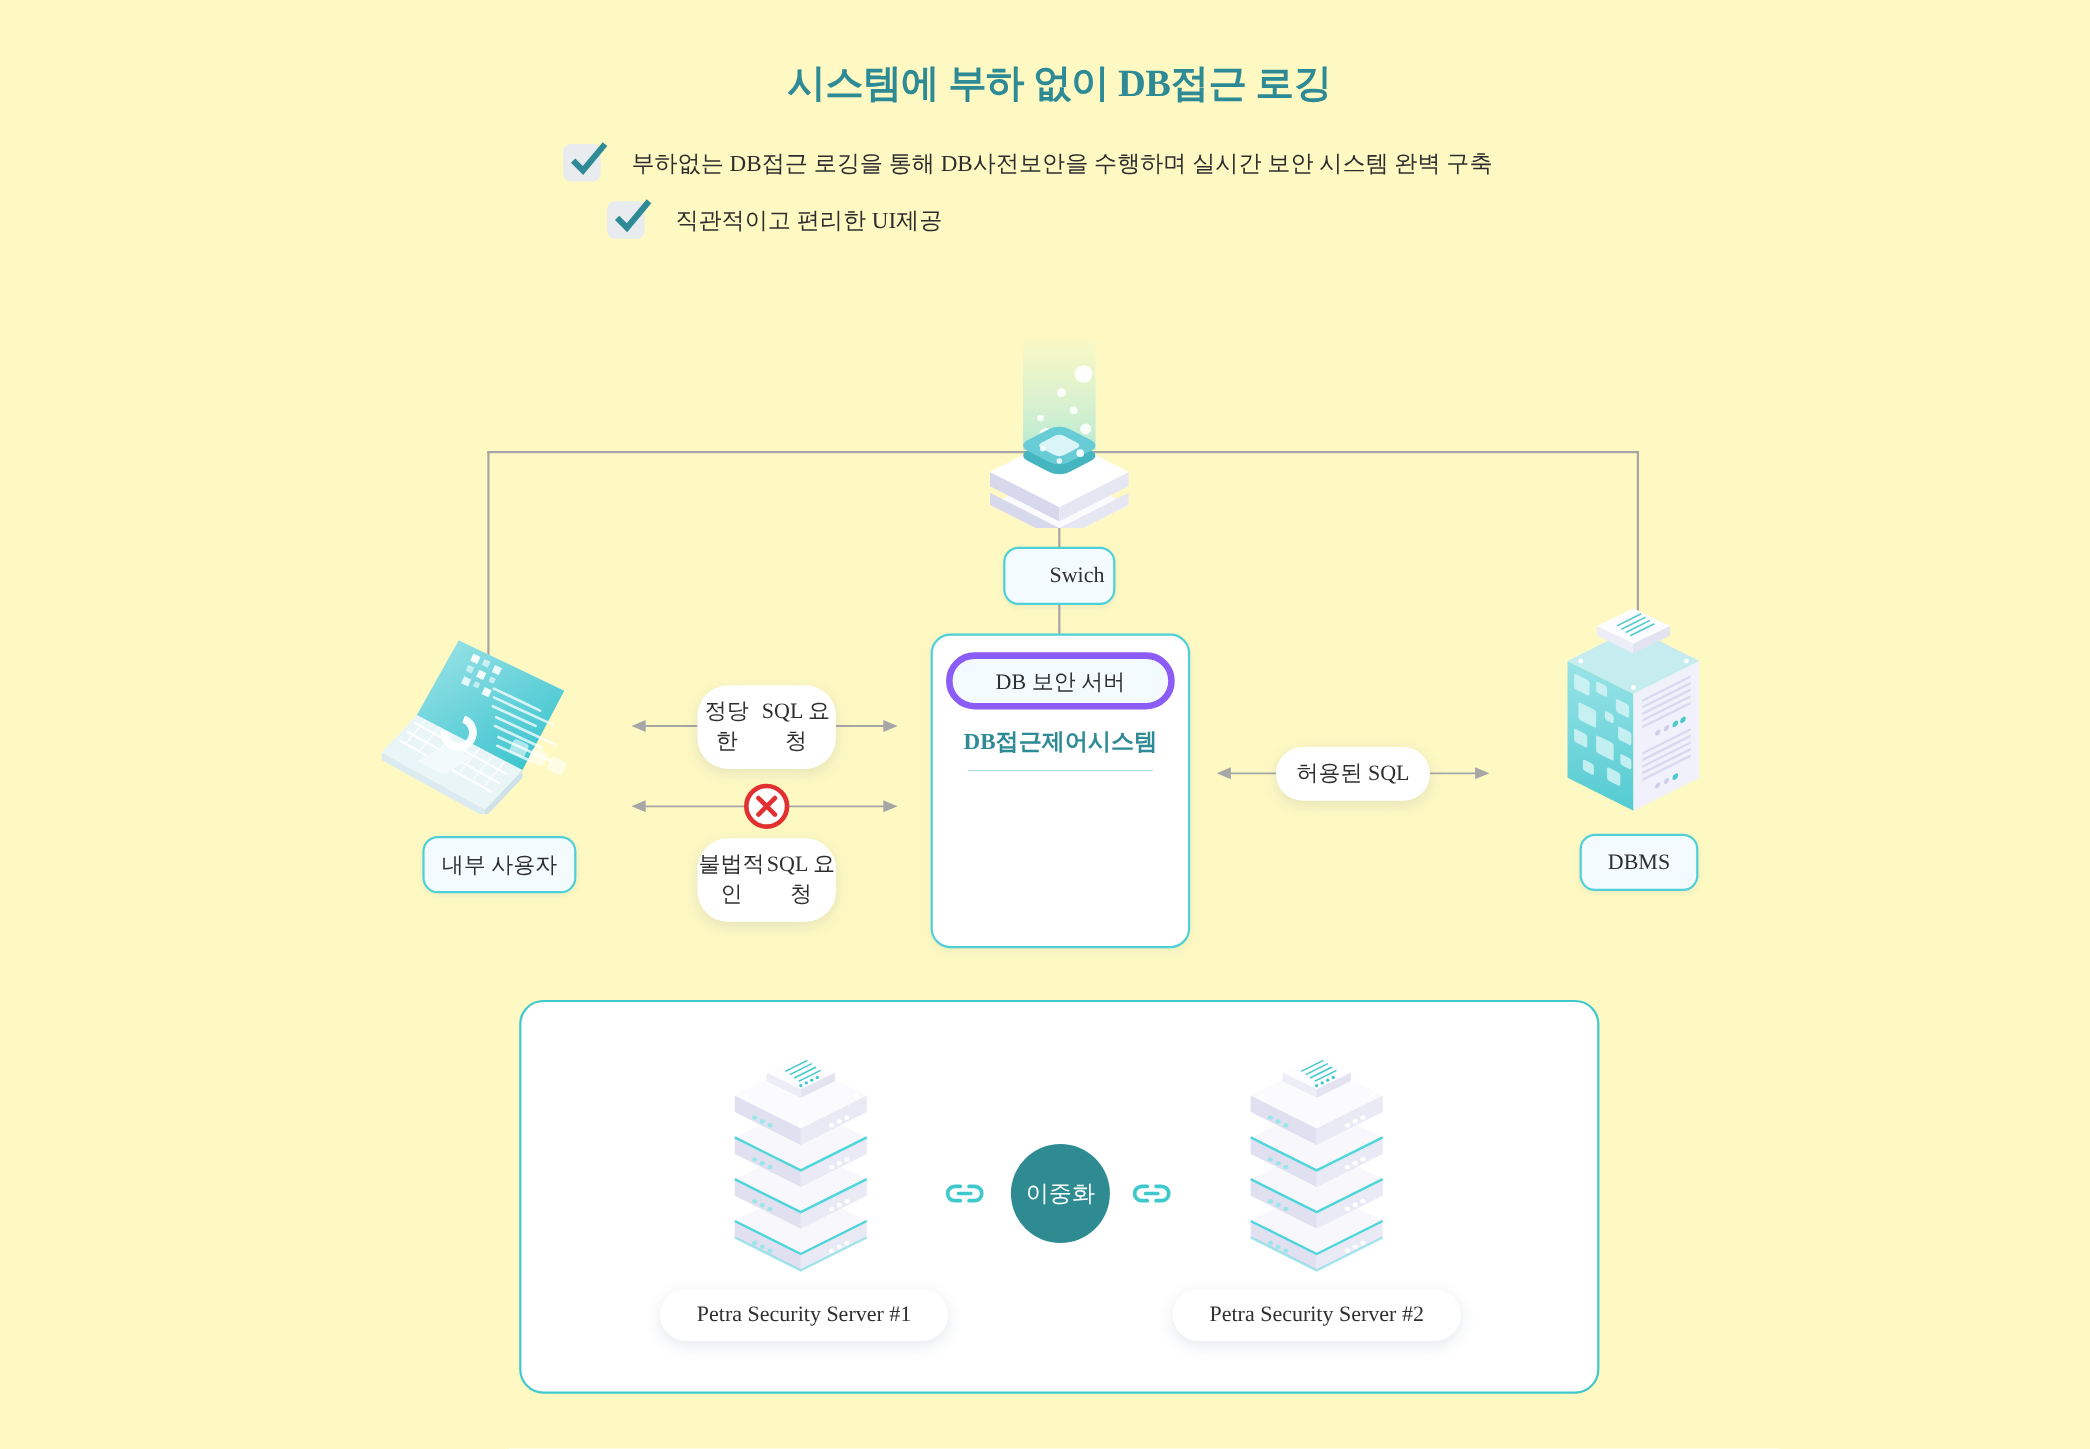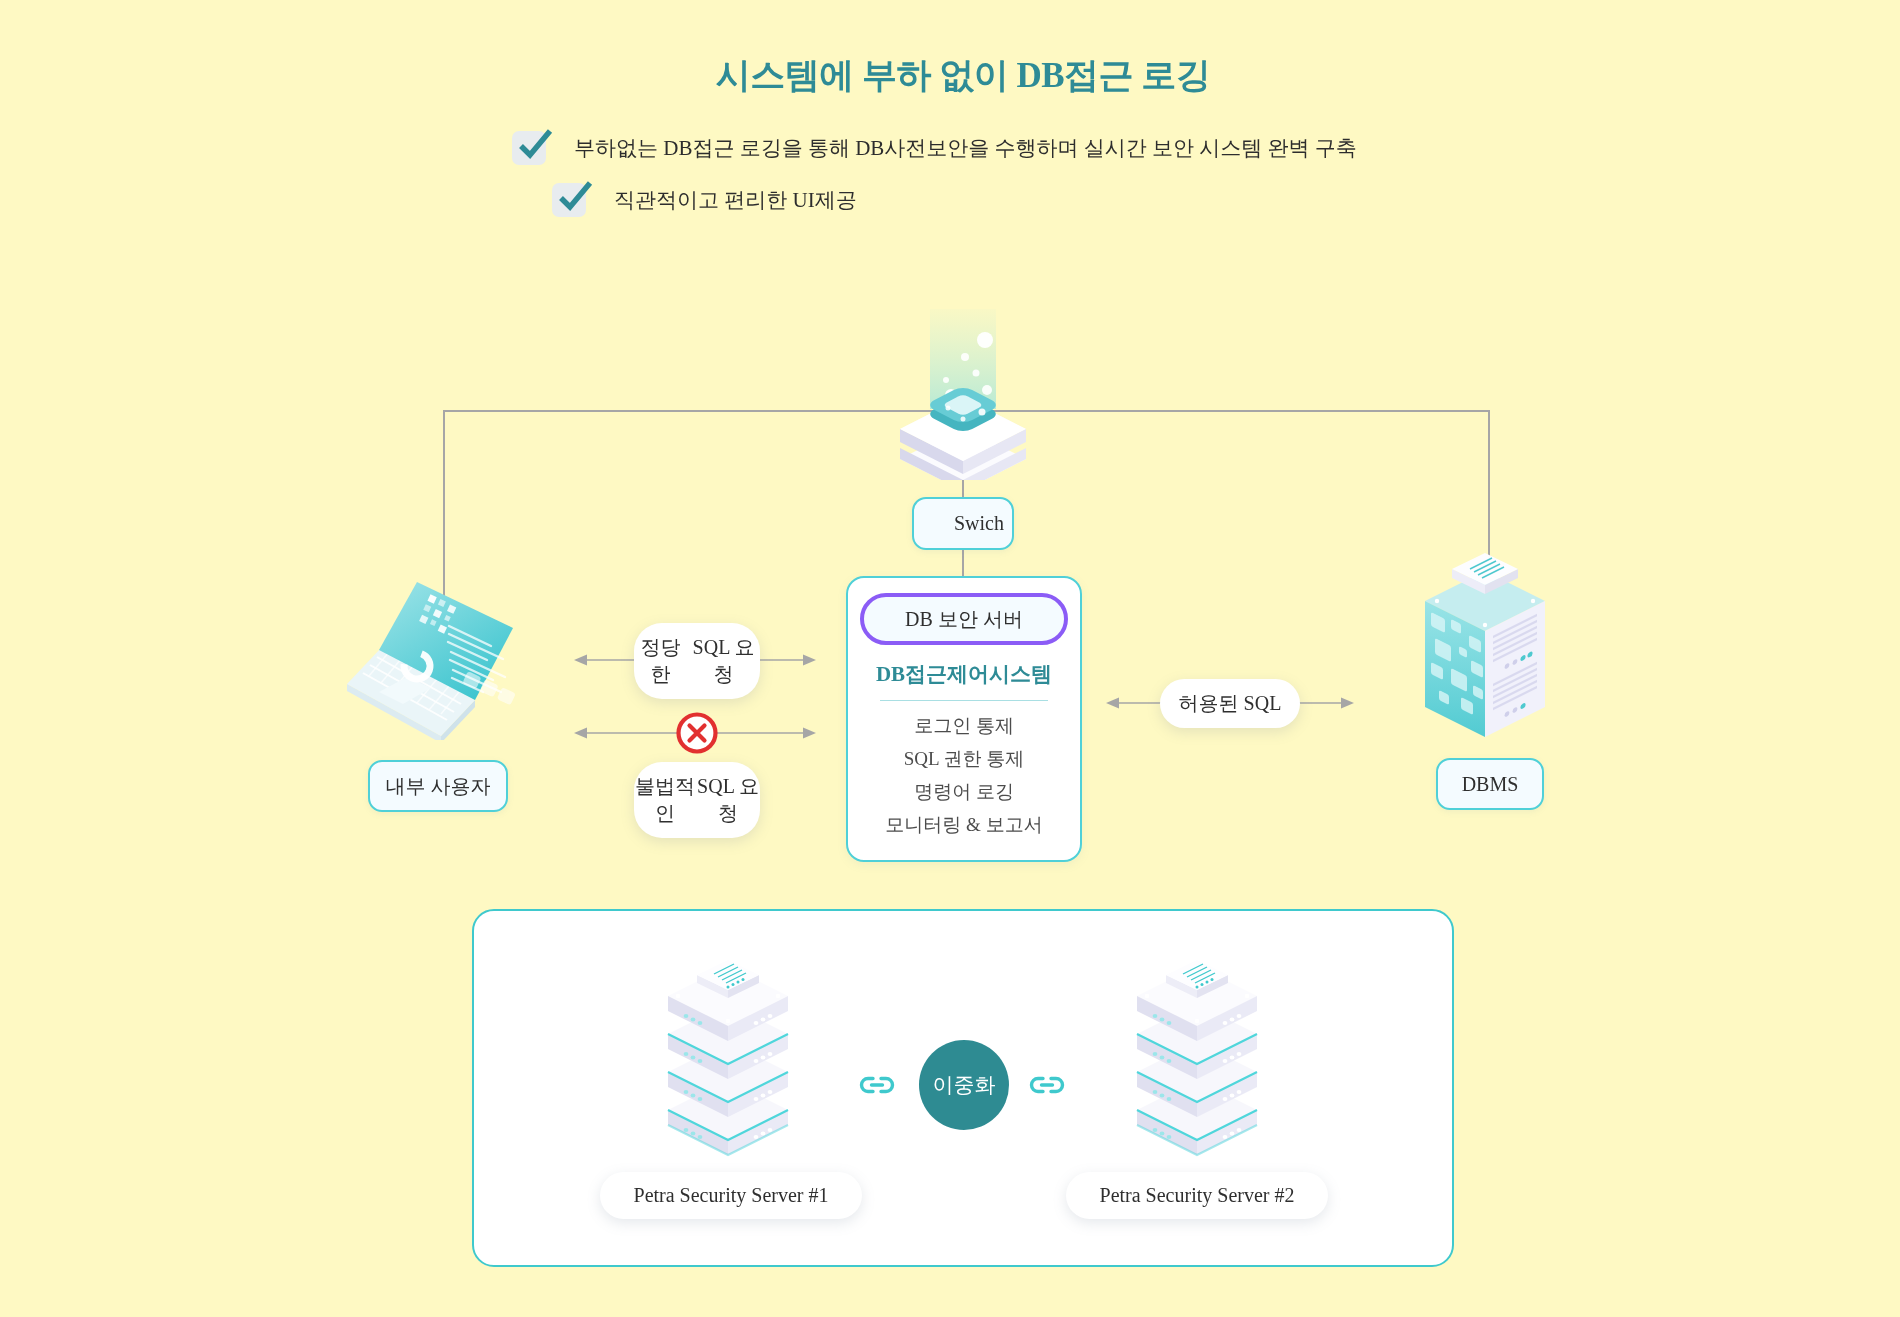--- a/index.html
+++ b/index.html
@@ -31,21 +31,21 @@
     box-shadow:0 4px 14px rgba(110,125,150,.18);display:flex;flex-direction:row;
     align-items:center;justify-content:center;font-size:20px;line-height:27px;color:#2f2f2f;
     text-align:center;
   }
   .db-box{
     position:absolute;left:846px;top:576px;width:236px;height:286px;box-sizing:border-box;
     border:2px solid #4FD0D8;border-radius:18px;background:#ffffff;
     box-shadow:0 3px 10px rgba(130,160,180,.10);
   }
   .db-header{
-    box-sizing:border-box;margin:15px 12px 0;height:52px;border:4px solid #8b5cf6;border-radius:26px;
+    box-sizing:border-box;margin:15px 12px 0;height:52px;border:6px solid #8b5cf6;border-radius:26px;
     background:#F4FBFF;display:flex;align-items:center;justify-content:center;font-size:20px;color:#2f2f2f;
   }
   .db-subtitle{margin-top:15px;text-align:center;font-size:21px;font-weight:700;color:#2E8B96;}
   .db-divider{margin:12px auto 8px;width:168px;height:1px;background:#A9DFE3;}
   .db-list{text-align:center;font-size:19px;line-height:33px;color:#4c4c4c;}
   
   .ha-container{
     position:absolute;left:472px;top:909px;width:982px;height:358px;box-sizing:border-box;
     border:2px solid #3FC9CD;border-radius:22px;background:#ffffff;
   }
@@ -192,36 +192,30 @@
       <circle cx="72" cy="88" r="13" fill="none" stroke="#ffffff" stroke-width="7" opacity="0.95" stroke-dasharray="58 24" transform="rotate(-70 72 88)"></circle>
 
       <g fill="#ffffff" opacity="0.55" transform="rotate(25 135 112)">
         <rect x="116" y="100" width="15" height="13" rx="3"></rect>
           <rect x="135" y="100" width="15" height="13" rx="3"></rect>
           <rect x="154" y="100" width="15" height="13" rx="3"></rect>
       </g>
     </svg>
   </div>
 
-  <div class="node-box" style="left:368px;top:760px;width:140px;height:52px;">
+  <div class="node-box" style="left:384px;top:760px;width:140px;height:52px;">
     <span>내부 사용자</span>
   </div>
 
   <div class="db-box">
     <div class="db-header">
       <span>DB 보안 서버</span>
     </div>
     <div class="db-subtitle">DB접근제어시스템</div>
     <div class="db-divider"></div>
-    <div class="db-list">
-      <div>로그인 통제</div>
-      <div>SQL 권한 통제</div>
-      <div>명령어 로깅</div>
-      <div>모니터링 &amp; 보고서</div>
-    </div>
   </div>
 
   <svg class="icon" style="left:574px;top:652px;" width="242" height="16">
     <line x1="11" y1="8" x2="231" y2="8" stroke="#A6A6A6" stroke-width="1.6"></line>
     <polygon points="0,8 13,2.5 13,13.5" fill="#A6A6A6"></polygon>
     <polygon points="242,8 229,2.5 229,13.5" fill="#A6A6A6"></polygon>
   </svg>
   <div class="pill" style="left:634px;top:623px;width:126px;height:76px;">
     <span>정당한</span>
     <span>SQL 요청</span>

